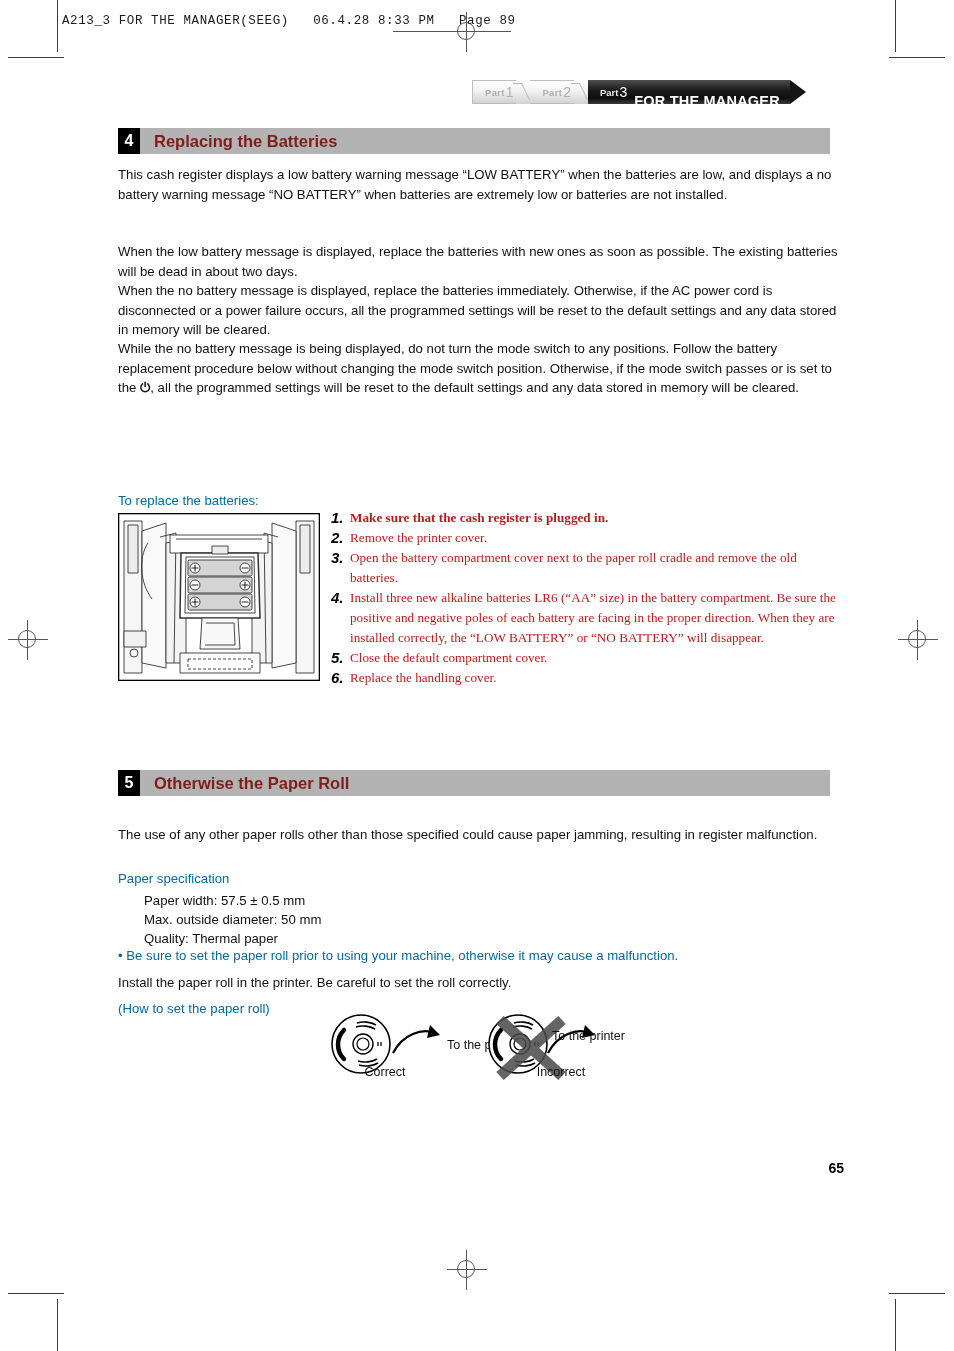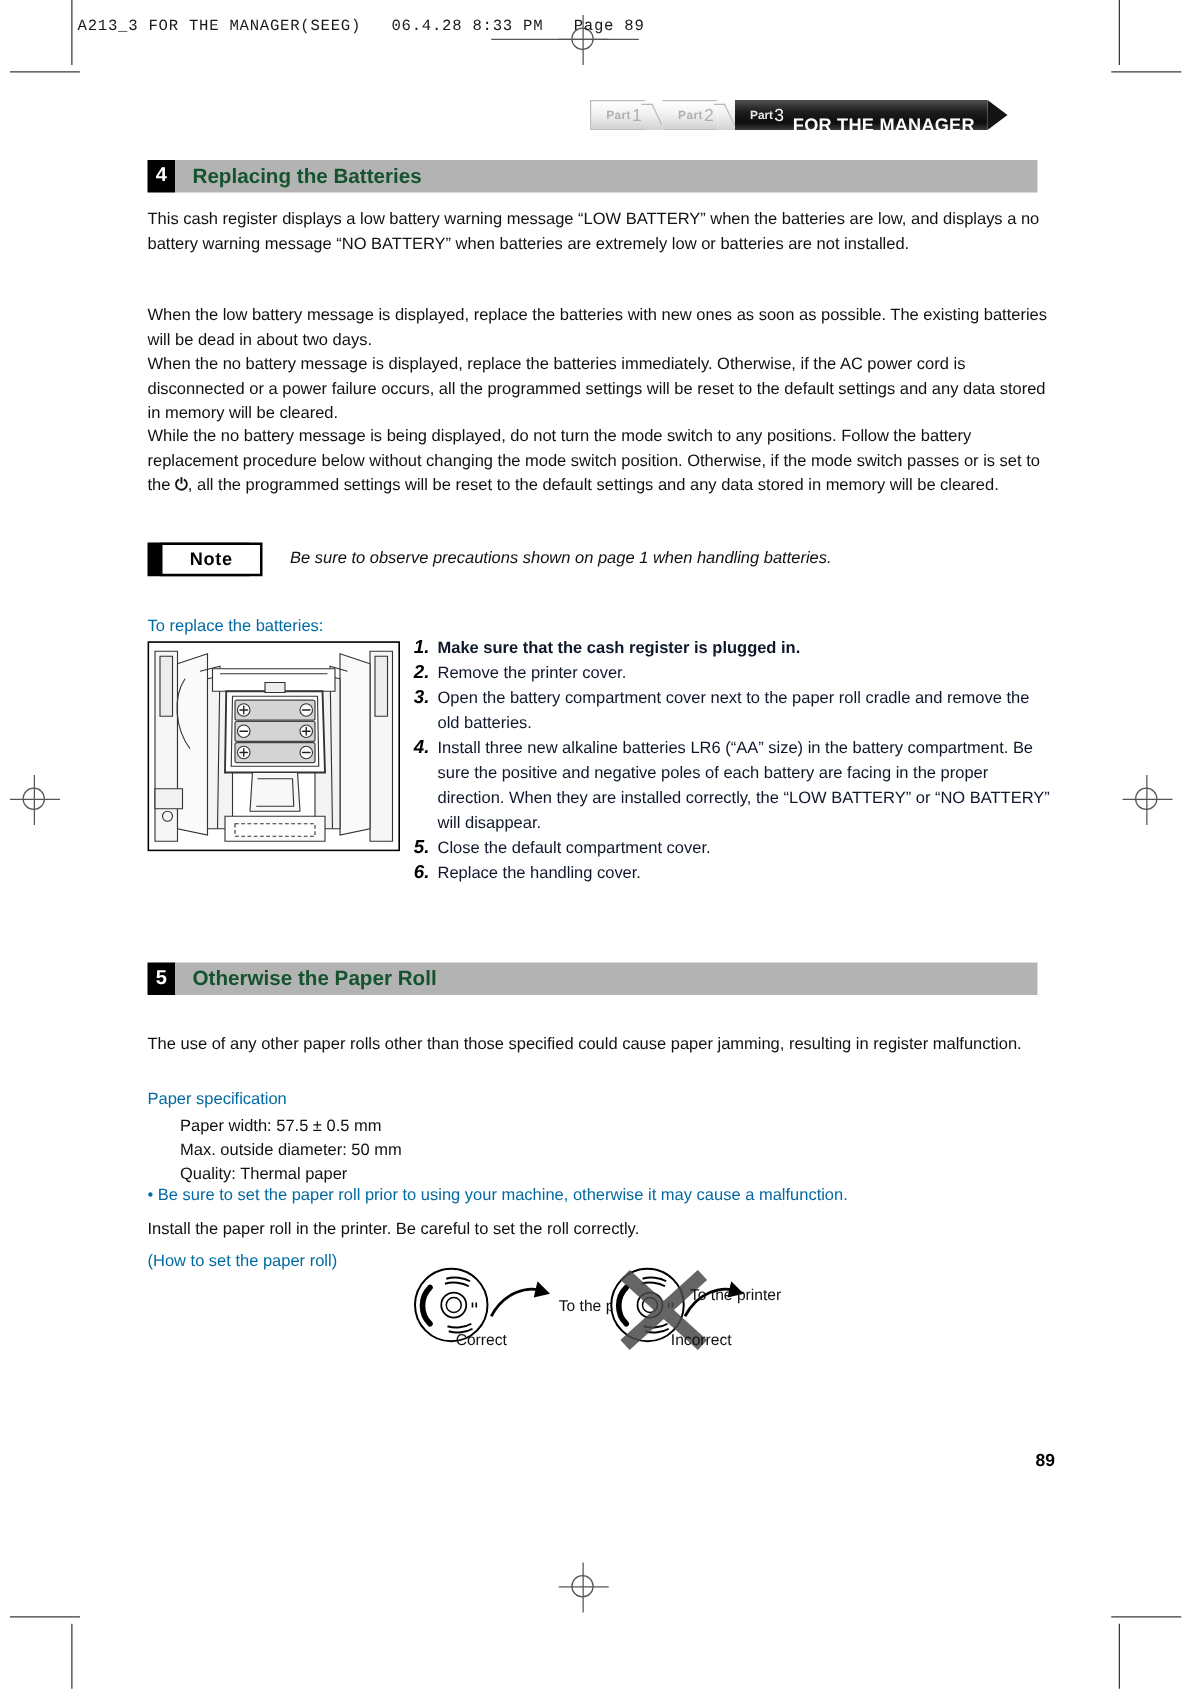--- a/index.html
+++ b/index.html
@@ -78,21 +78,21 @@
   }
 
   
   .sec-head { position:absolute; left:118px; width:712px; height:26px; display:flex; }
   .sec-num {
     width:22px; background:#000; color:#fff; font-weight:bold; font-size:16px;
     display:flex; align-items:center; justify-content:center; flex:0 0 22px;
   }
   .sec-bar {
     flex:1; background:#b3b3b3; display:flex; align-items:center;
-    padding-left:14px; font-size:16.5px; font-weight:bold; color:#14532d;
+    padding-left:14px; font-size:16.5px; font-weight:bold; color:#7f1d1d;
   }
 
   
   .body-txt {
     position:absolute; font-size:13.2px; line-height:19.6px; color:#111;
     text-align:left;
   }
   .body-txt p { margin:0; }
 
   .pwr { font-size:13px; font-weight:bold; letter-spacing:0; }
@@ -113,21 +113,21 @@
 
   
   .subhead { position:absolute; font-size:13.2px; font-weight:normal; color:#0369a1; }
 
   .steps { position:absolute; left:331px; top:508px; width:510px; }
   .step { display:flex; margin-bottom:0px; }
   .step-n {
     flex:0 0 19px; font-size:15px; font-weight:bold; font-style:italic;
     line-height:20px; color:#000;
   }
-  .step-t { font-size:13.2px; line-height:20px; color:#0f172a; }
+  .step-t { font-size:13.2px; line-height:20px; color:#b91c1c;font-family:Liberation Serif, serif; }
   .step-t.b { font-weight:bold; }
 
   
   .batt-ill { position:absolute; left:118px; top:513px; width:202px; height:168px; }
 
   
   .roll-fig { position:absolute; left:330px; top:1008px; width:300px; height:75px; }
   .roll-cap {
     position:absolute; font-size:12.5px; color:#111; text-align:center;
   }
@@ -208,24 +208,20 @@
   </div>
 
   <div class="body-txt" style="left:118px; top:281px; width:722px;">
     <p>When the no battery message is displayed, replace the batteries immediately.  Otherwise, if the AC power cord is disconnected or a power failure occurs, all the programmed settings will be reset to the default settings and any data stored in memory will be cleared.</p>
   </div>
 
   <div class="body-txt" style="left:118px; top:339px; width:722px;">
     <p><span>While the no battery message is being displayed, do not turn the mode switch to any positions.  Follow the battery replacement procedure below without changing the mode switch position.  Otherwise, if the mode switch passes or is set to the </span><span class="pwr">⏻</span><span>, all the programmed settings will be reset to the default settings and any data stored in memory will be cleared.</span></p>
   </div>
 
-  <div class="note-wrap">
-    <div class="note-box">Note</div>
-    <div class="note-txt">Be sure to observe precautions shown on page 1 when handling batteries.</div>
-  </div>
 
   <div class="subhead" style="left:118px; top:493px;">To replace the batteries:</div>
 
   <div class="batt-ill">
     <svg width="202" height="168" viewBox="0 0 202 168" xmlns="http://www.w3.org/2000/svg">
       <rect x="0.5" y="0.5" width="201" height="167" fill="#ffffff" stroke="#000" stroke-width="1.6"></rect>
       <g stroke="#333" fill="none" stroke-width="0.9">
 
         <path d="M6 8 L24 8 L24 160 L6 160 Z" fill="#f6f6f6"></path>
         <path d="M10 12 L20 12 L20 60 L10 60 Z" fill="#ededed"></path>
@@ -386,15 +382,15 @@
           <line x1="232" y1="12" x2="170" y2="68"></line>
         </g>
       </g>
       <text x="272" y="41" font-family="Liberation Sans, sans-serif" font-size="12.5" fill="#111" text-anchor="start" style="display:none">x</text>
     </svg>
   </div>
   <div class="roll-cap" style="left:552px; top:1029px; width:100px; text-align:left;">To the printer</div>
   <div class="roll-cap" style="left:330px; top:1065px; width:110px;">Correct</div>
   <div class="roll-cap" style="left:506px; top:1065px; width:110px;">Incorrect</div>
 
-  <div class="pagenum">89</div>
+  <div class="pagenum">65</div>
 
 </div>
 
 </body></html>

